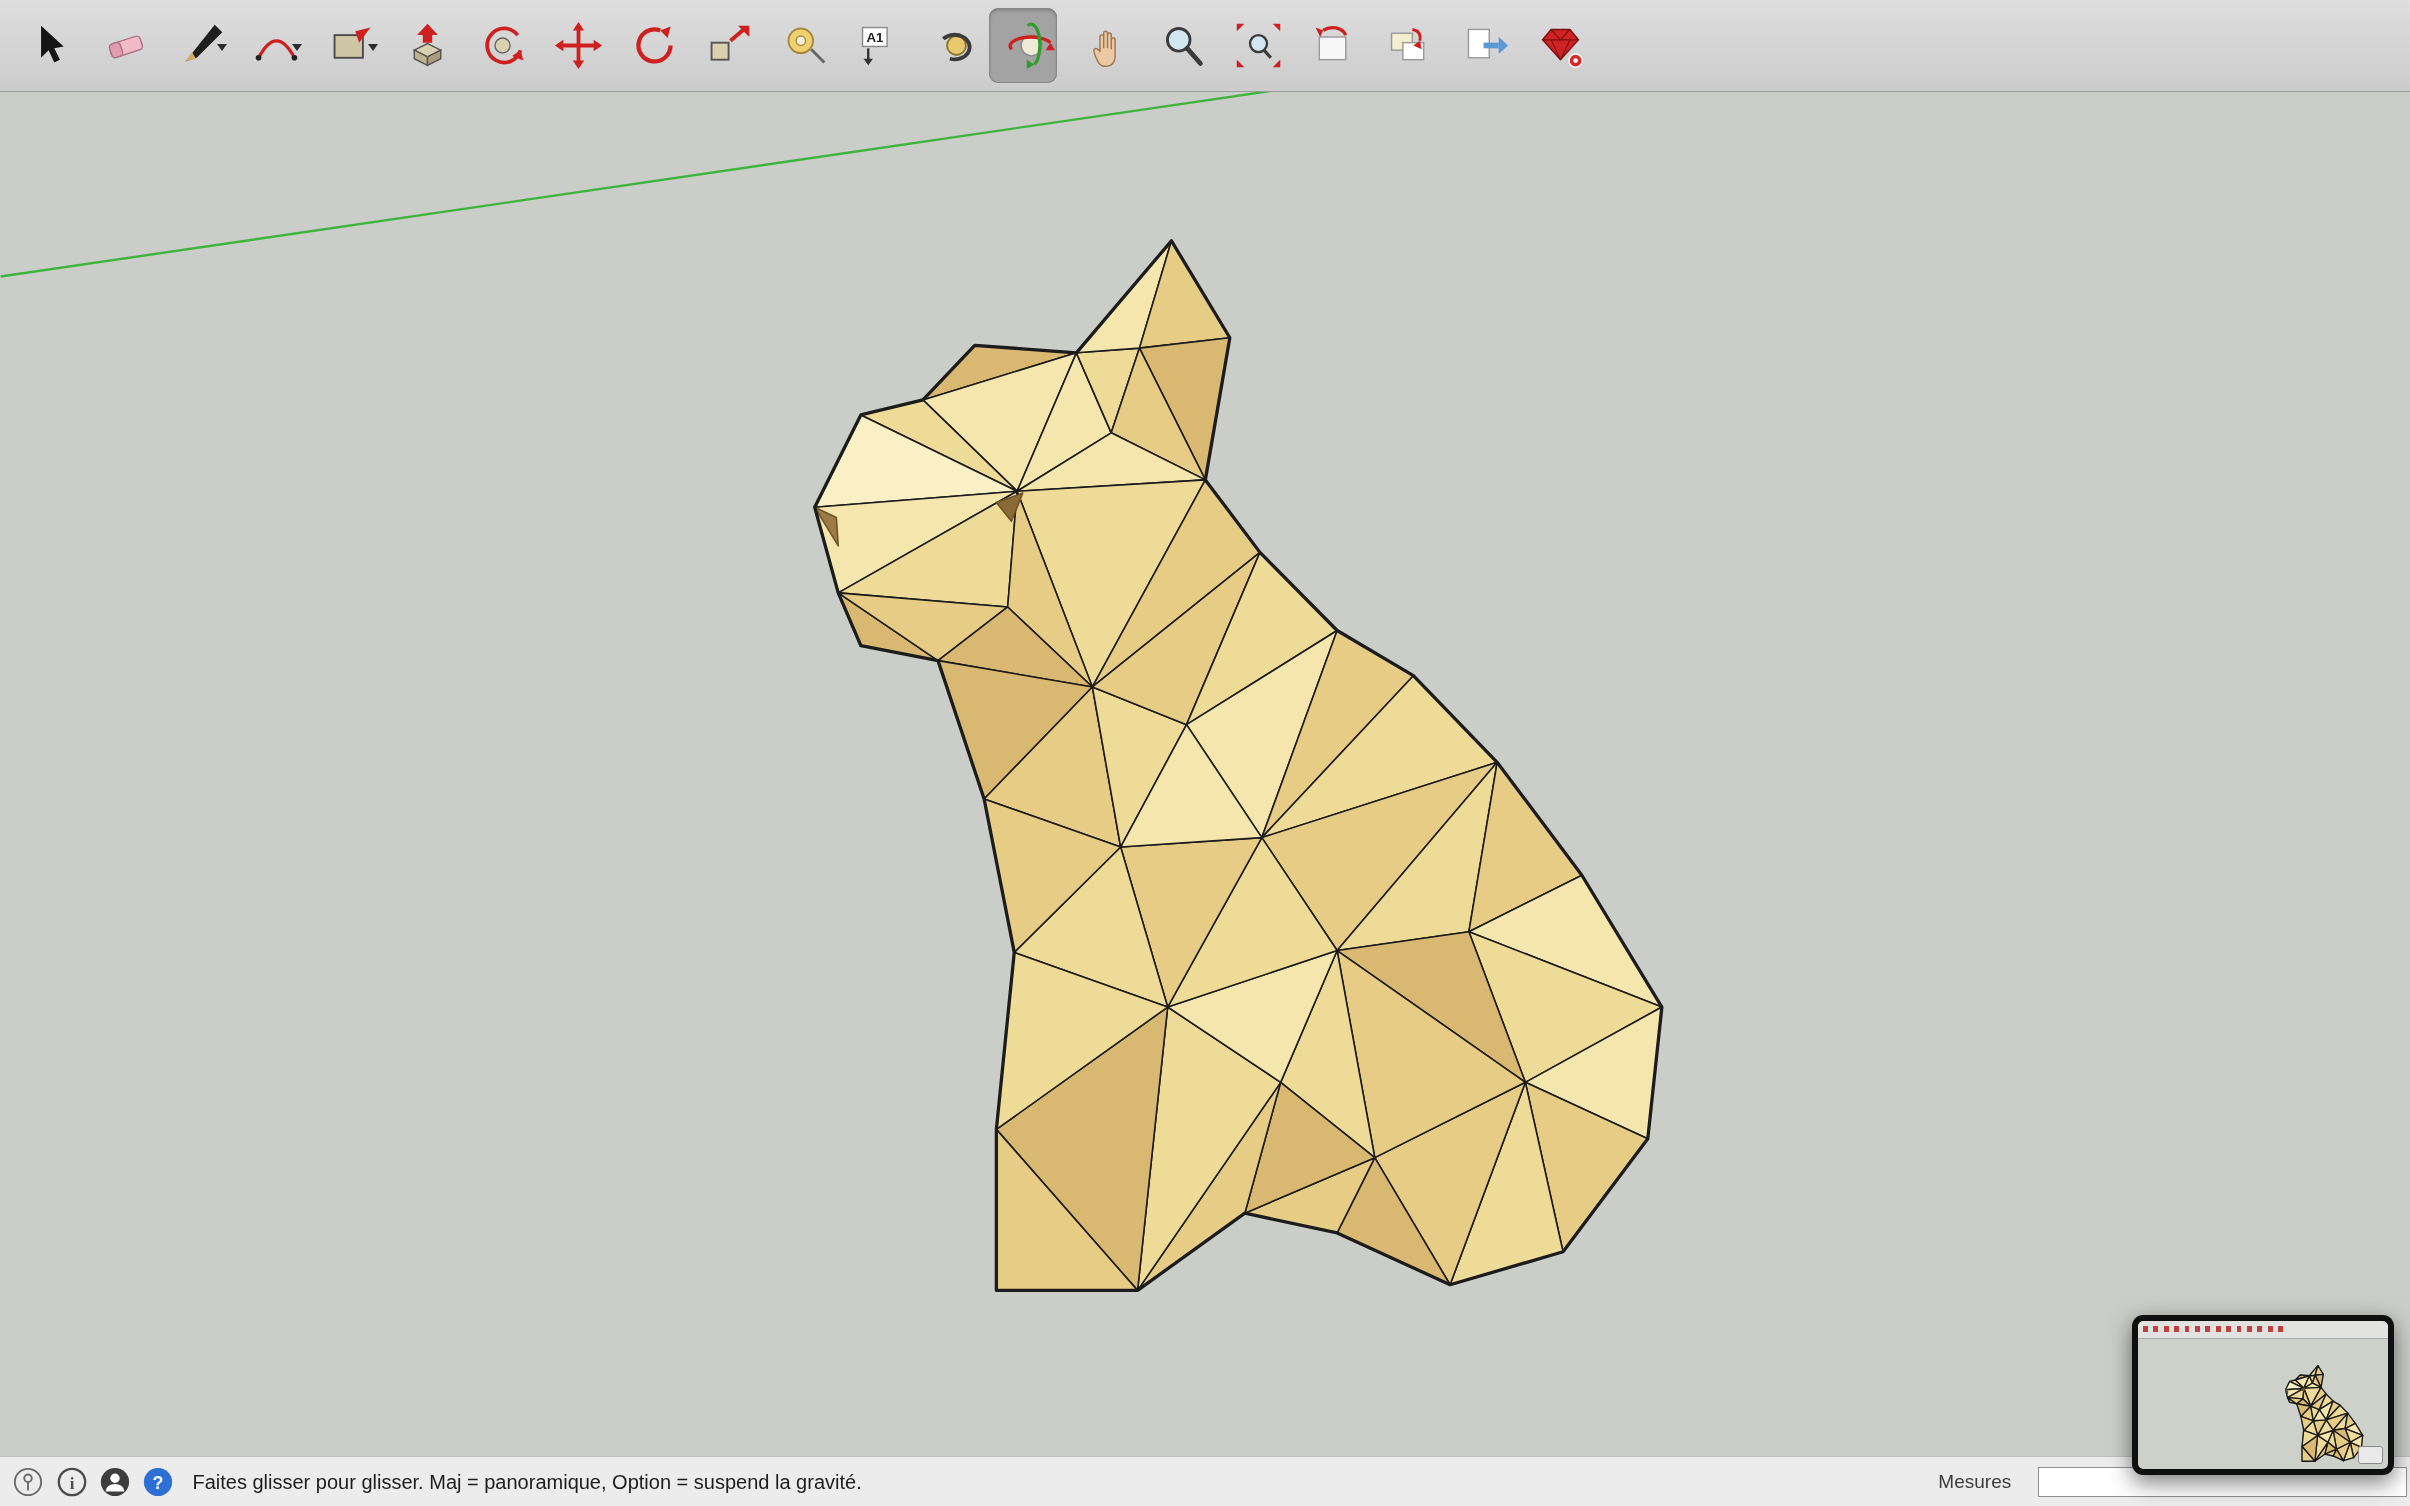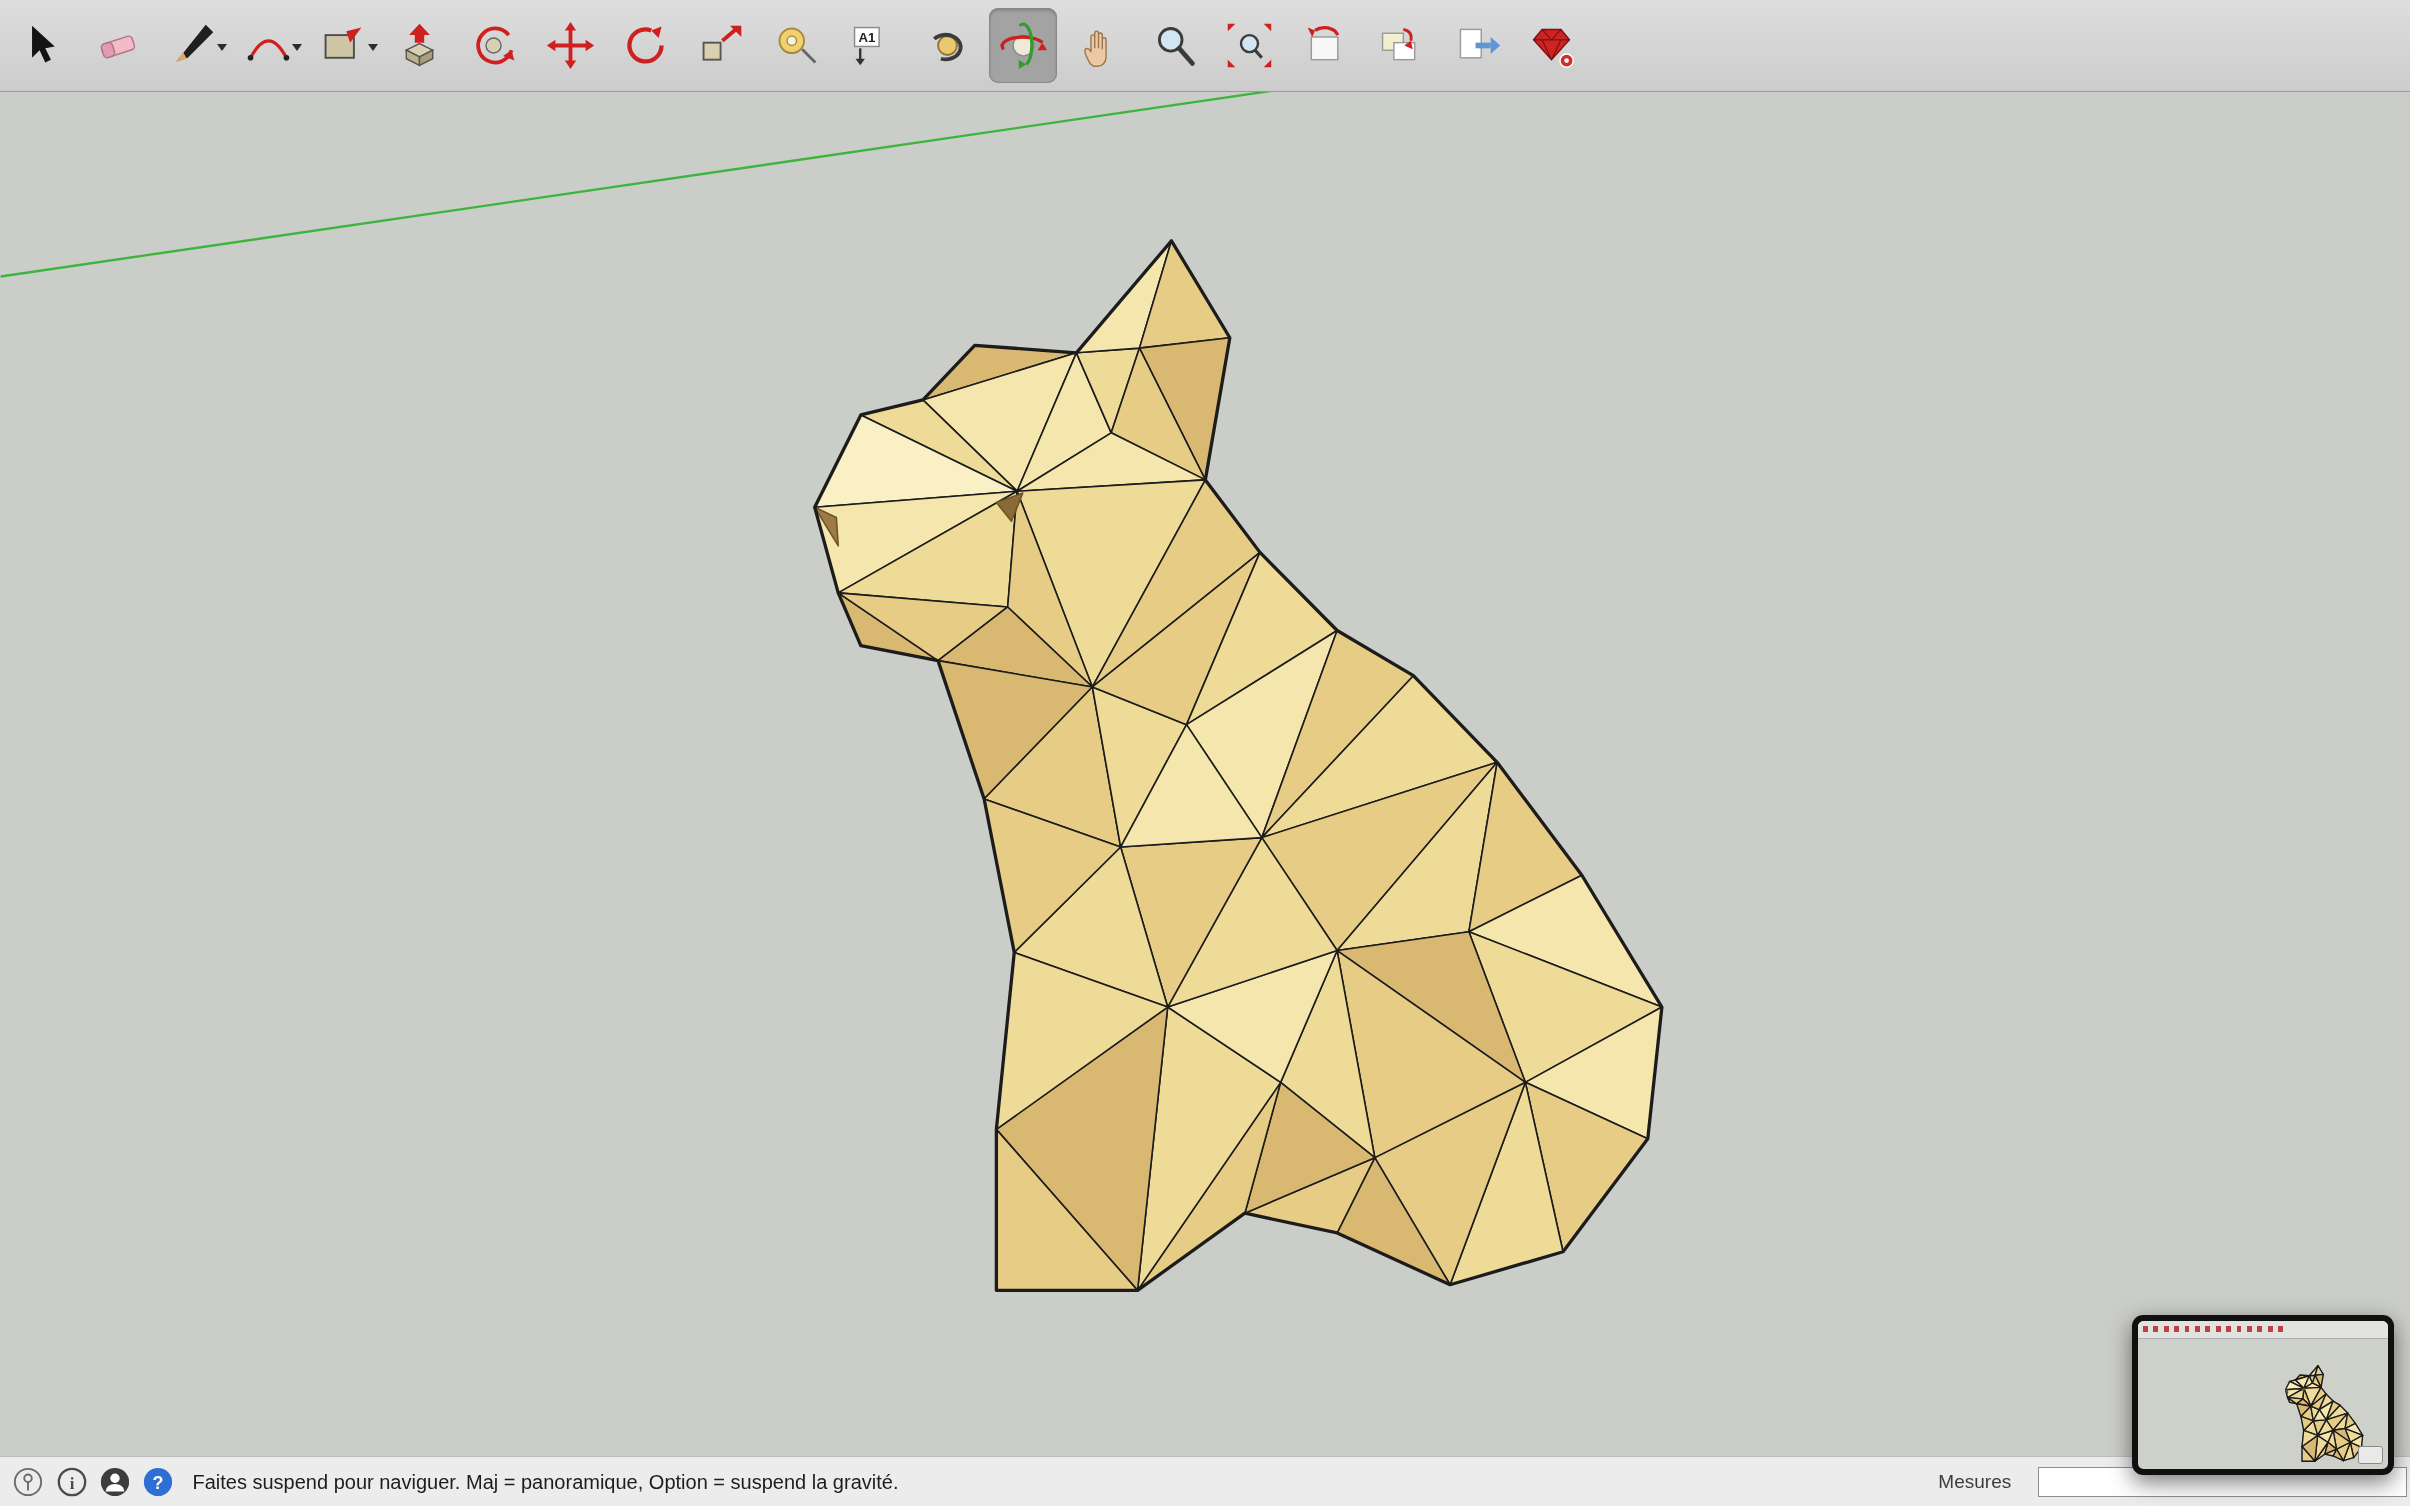--- a/index.html
+++ b/index.html
@@ -9,21 +9,21 @@
   }
   
   .toolbar{
     position:absolute;top:0;left:0;width:2411px;height:92px;
     background:linear-gradient(#dedede,#cccccc);
     border-bottom:0.9px solid #9b9b9b;
     display:flex;align-items:center;gap:7.5px;padding-left:7.5px;box-sizing:border-box;
   }
   .tool-btn{
     width:68px;height:75px;border-radius:9.4px;flex:0 0 auto;
-    display:flex;align-items:center;justify-content:center;position:relative;
+    display:flex;align-items:center;justify-content:flex-end;position:relative;
   }
   .tool-btn.active{background:#a3a3a3;box-shadow:inset 0 0 0 0.9px #888, inset 0 1.9px 3.8px rgba(0,0,0,.25);}
   .tool-btn svg{display:block;}
   .dd-arrow{
     position:absolute;right:0px;top:36px;width:0;height:0;
     border-left:5.6px solid transparent;border-right:5.6px solid transparent;
     border-top:7.5px solid #2c2c2c;
   }
   
   .viewport{
@@ -370,20 +370,20 @@
       </svg>
     </div>
     <div class="status-icon">
       <svg width="32" height="32" viewBox="0 0 34 34">
         <circle cx="17" cy="17" r="15" fill="#2e6fd6"></circle>
         <text x="17" y="24" text-anchor="middle" font-size="19" font-weight="bold" fill="#ffffff" font-family="Liberation Sans, sans-serif">?</text>
       </svg>
     </div>
   </div>
 
-  <div class="status-msg">Faites suspend pour naviguer. Maj = panoramique, Option = suspend la gravité.</div>
+  <div class="status-msg">Faites glisser pour glisser. Maj = panoramique, Option = suspend la gravité.</div>
 
   <div class="measures-group">
     <span class="measures-label">Mesures</span>
     <input class="measures-input" value="" style="">
   </div>
 </div>
 
 
 </body></html>

